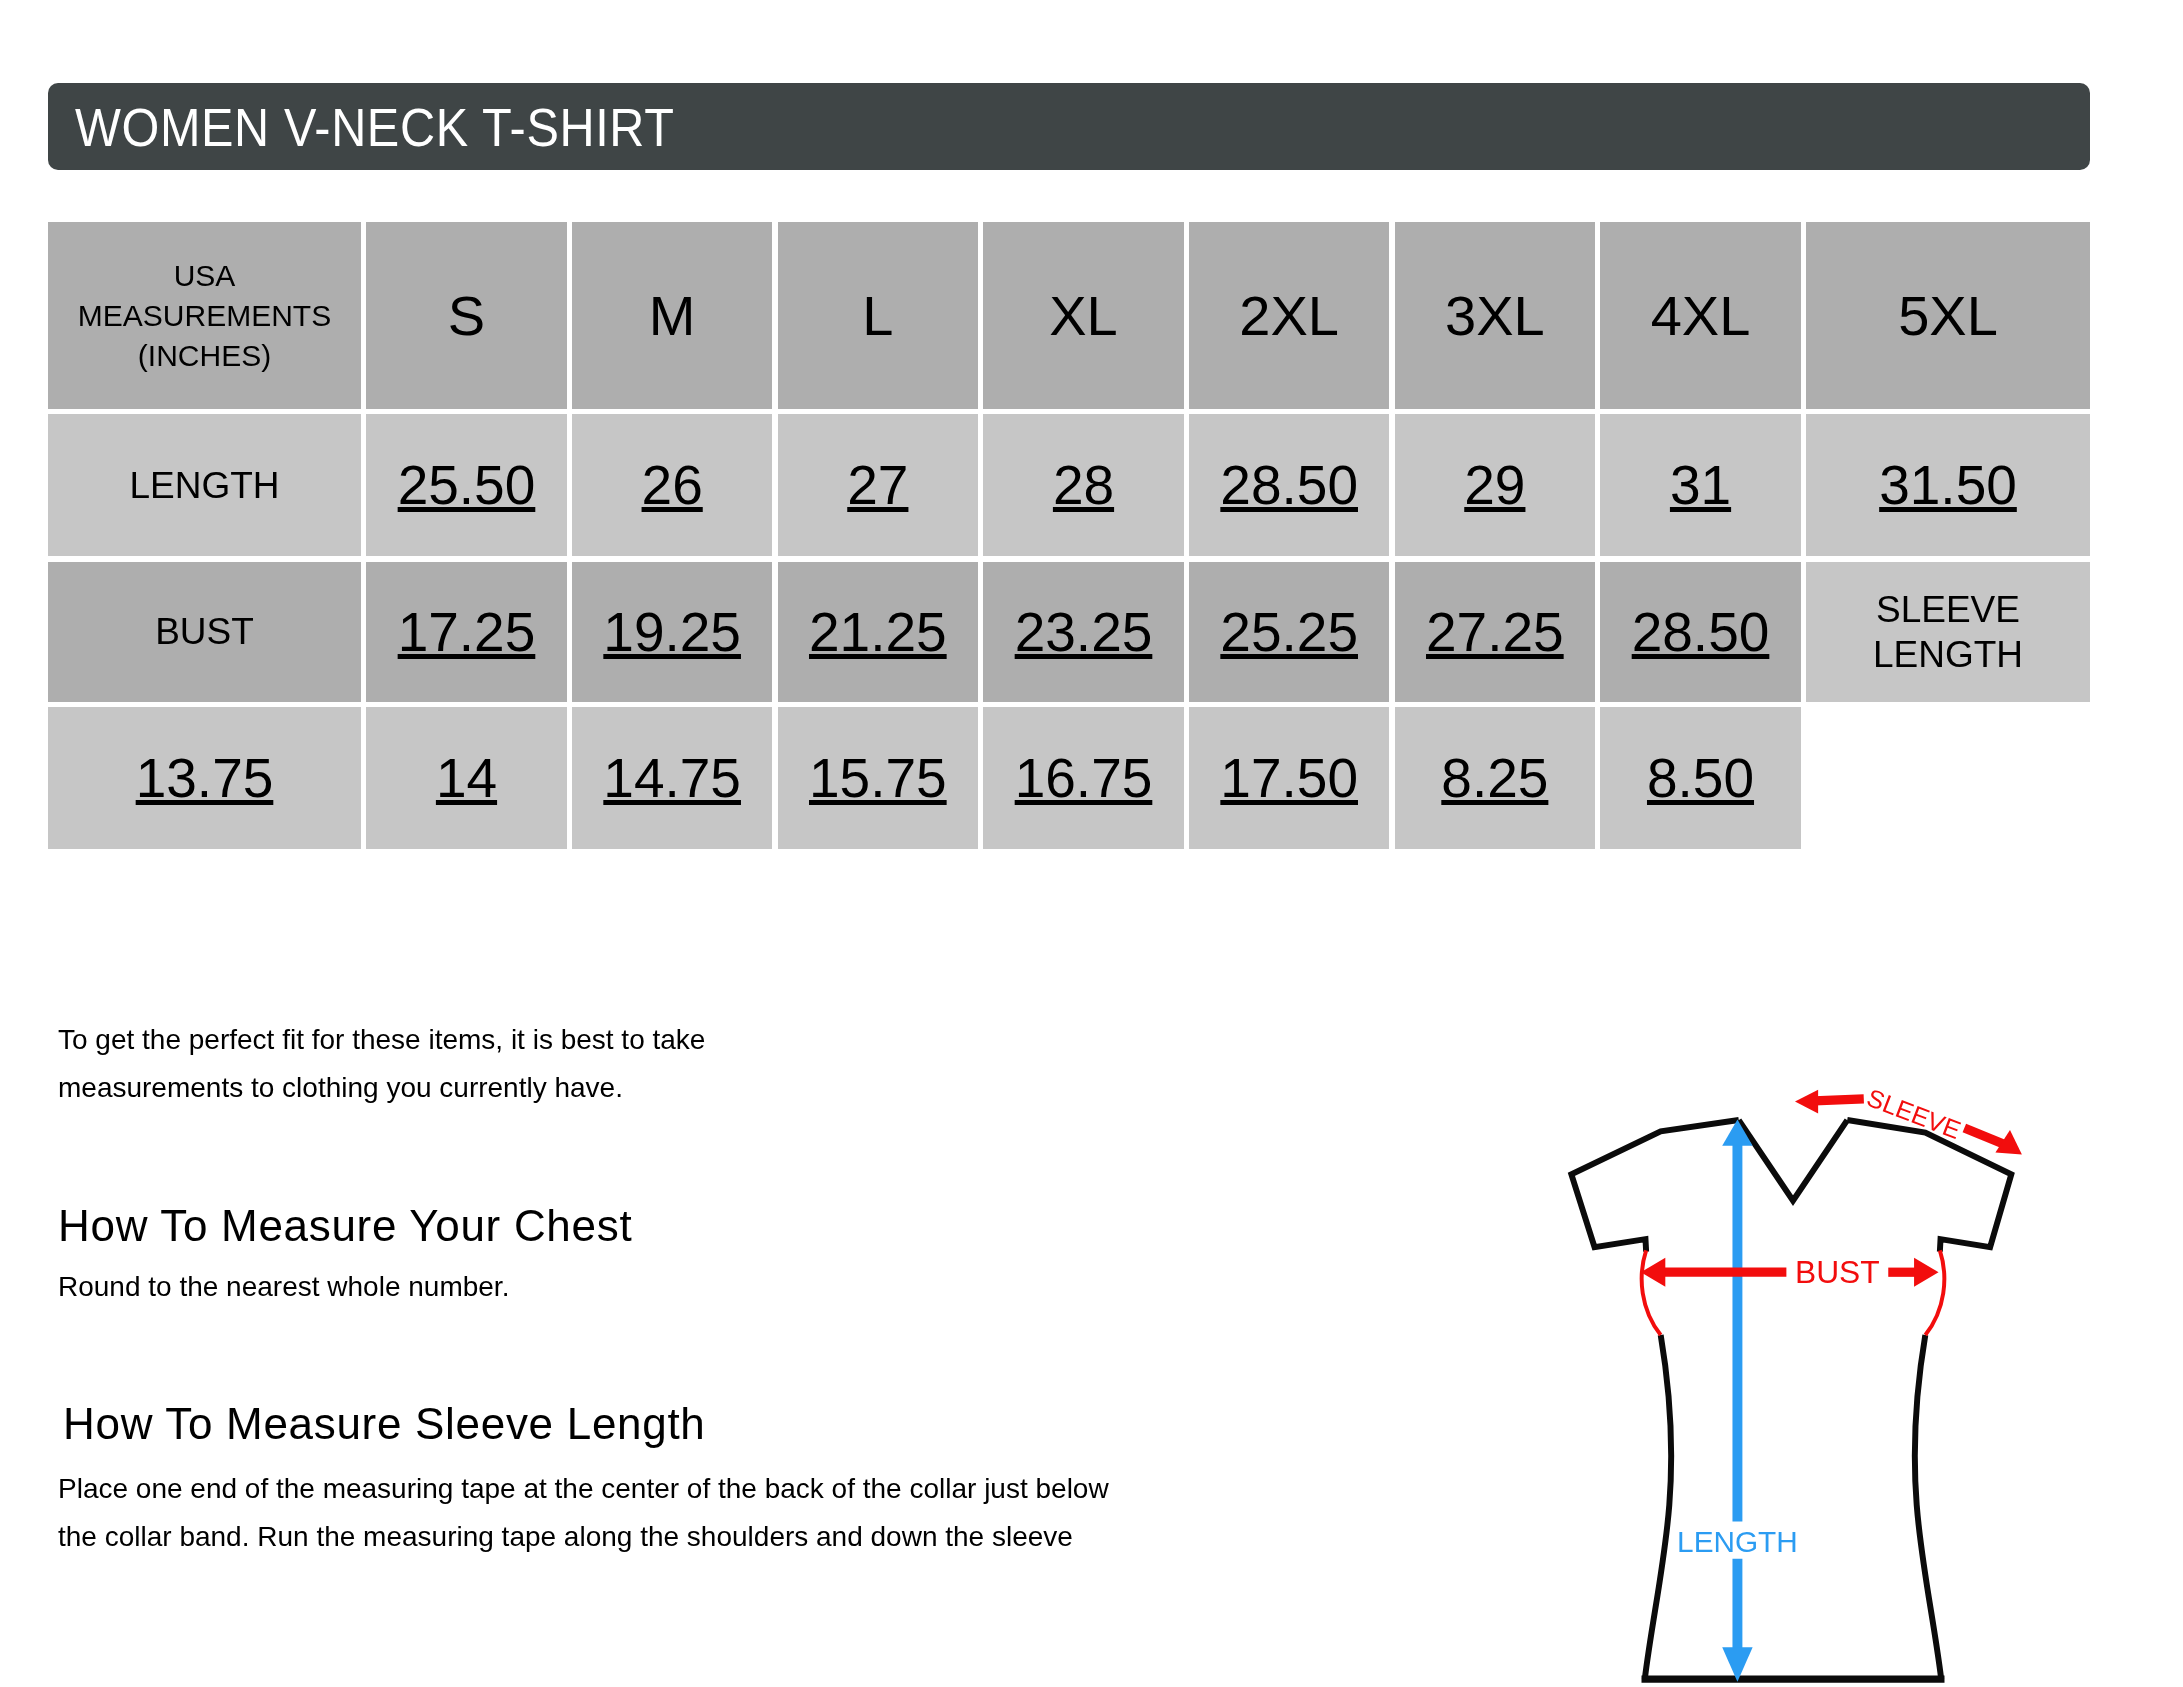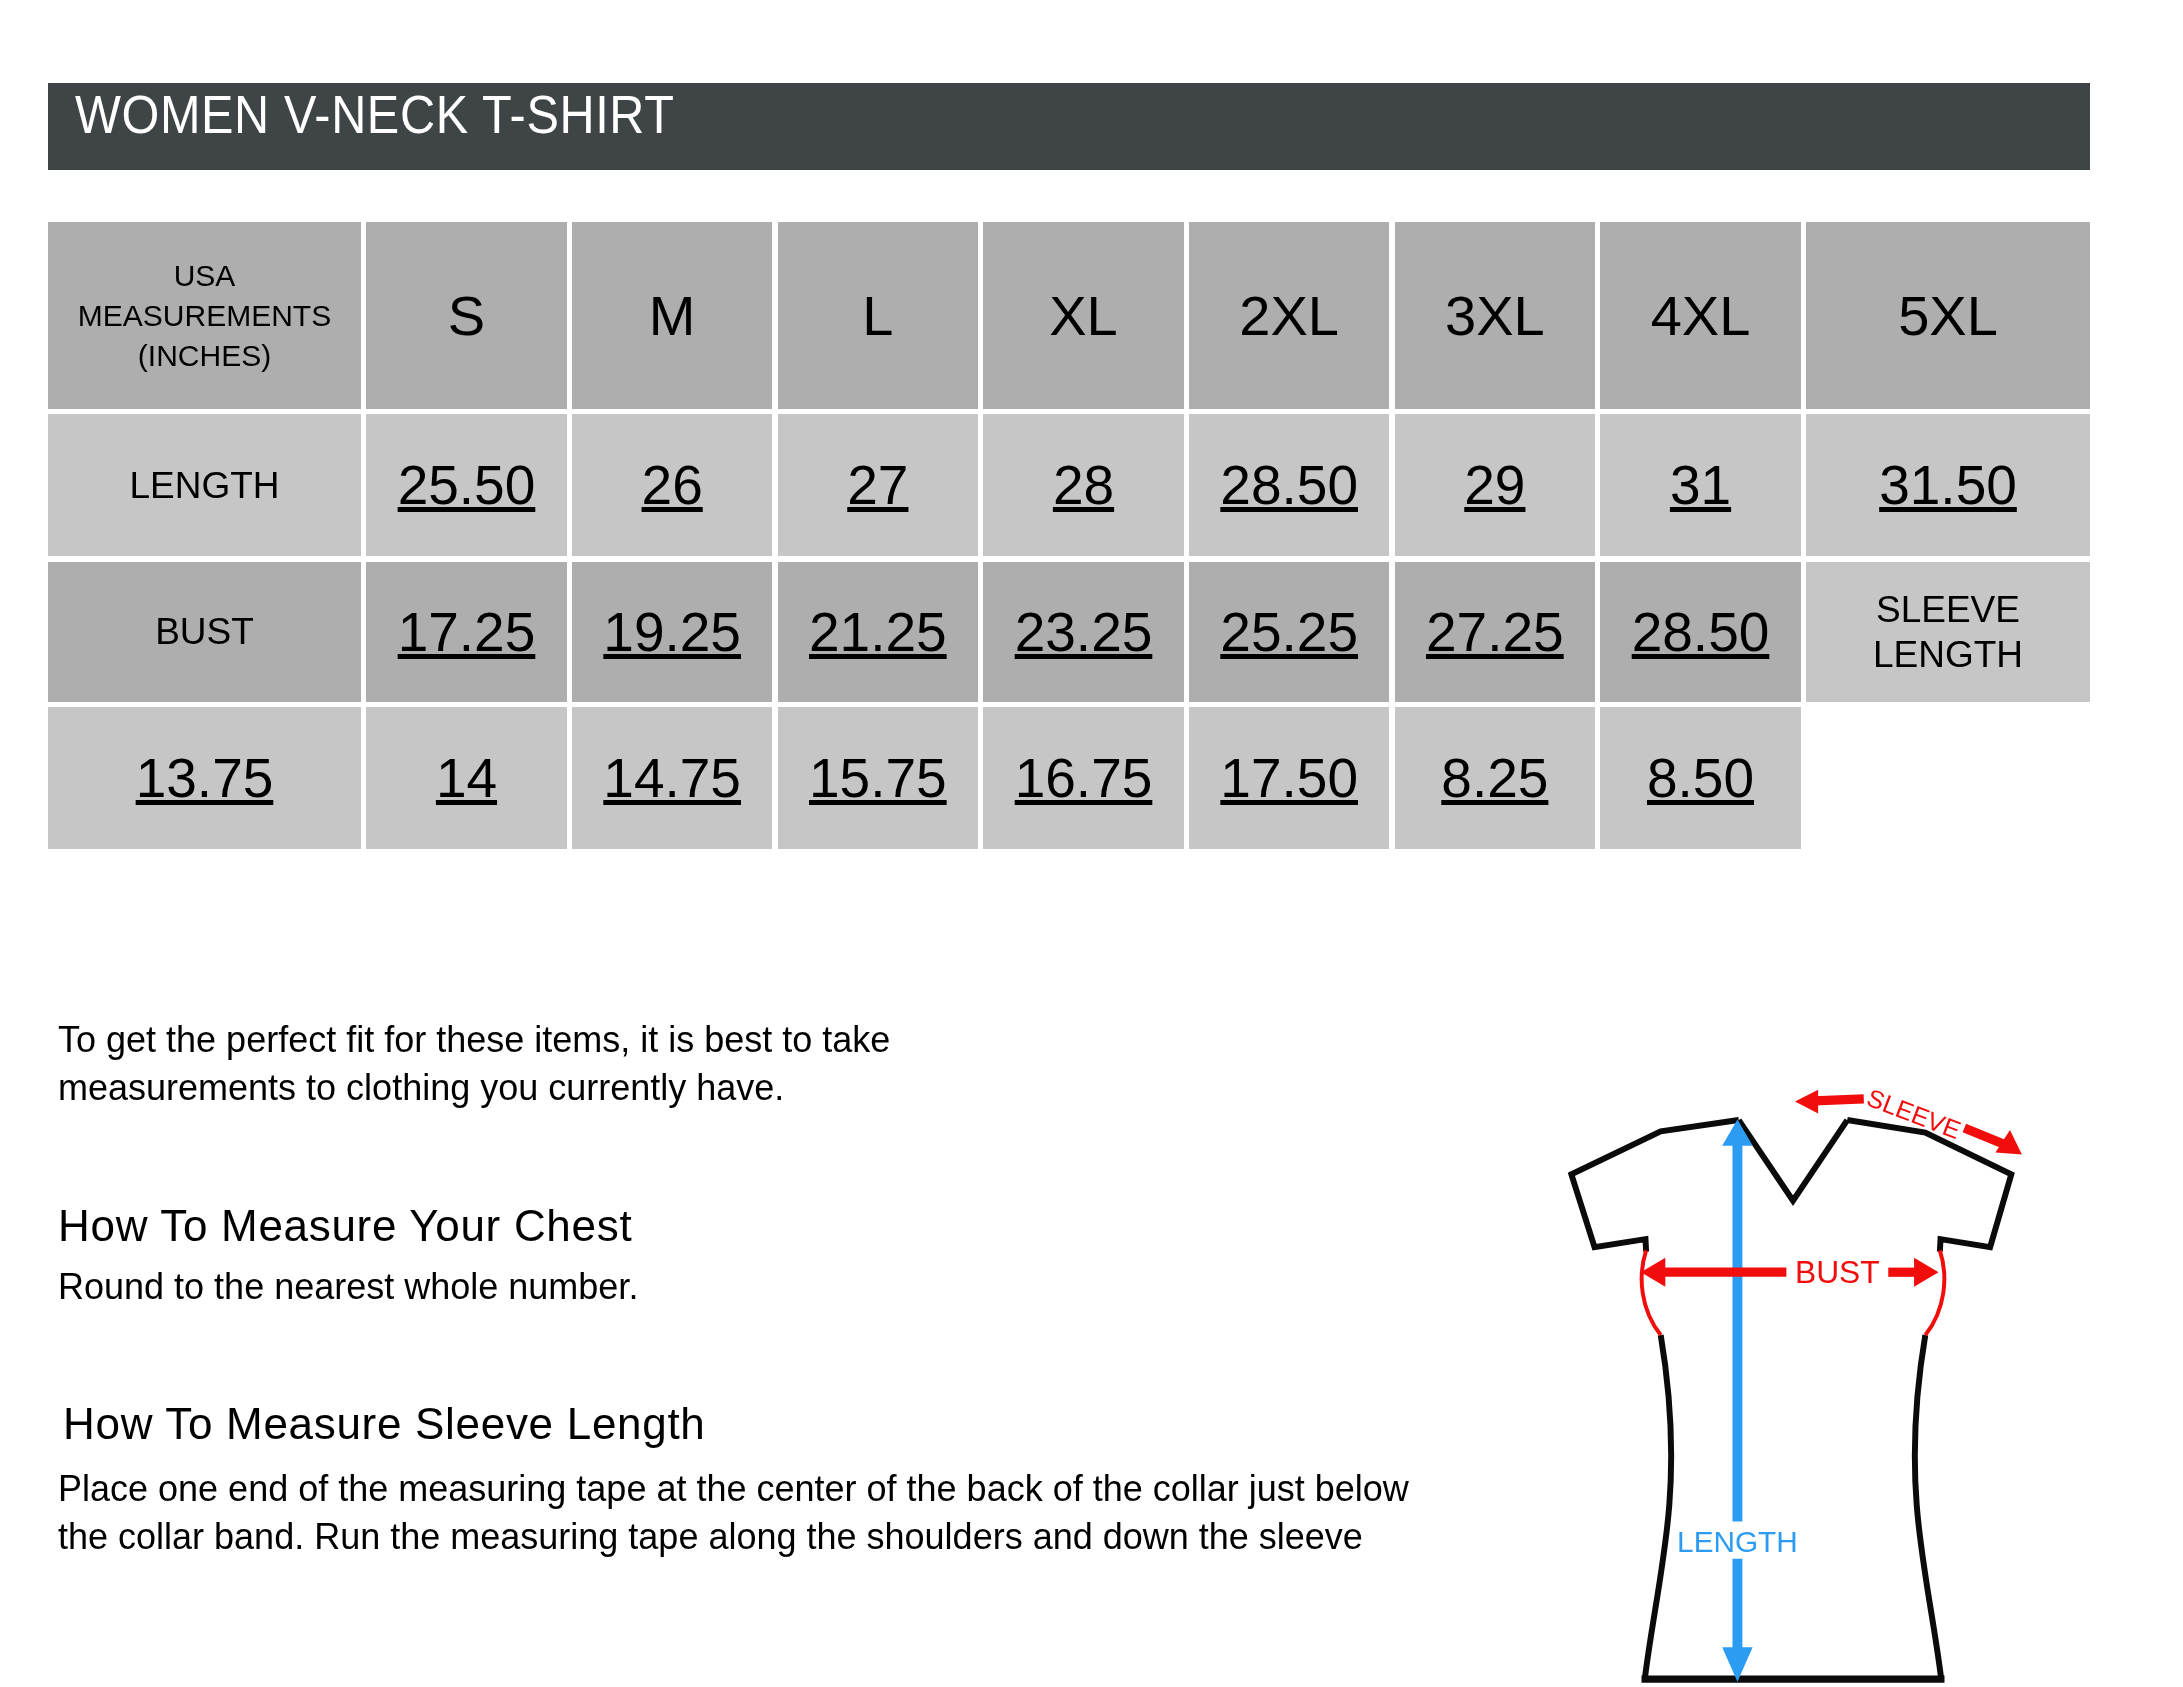--- a/index.html
+++ b/index.html
@@ -11,21 +11,21 @@
     font-family: "Liberation Sans", sans-serif;
     color: #000;
   }
 
   
   .titlebar {
     position: absolute;
     left: 48px; top: 83px;
     width: 2042px; height: 87px;
     background: var(--title-bar, #3F4546);
-    display: flex; 
+    display: flex; align-items: center; border-radius: 10px;
   }
   .titlebar .title {
     color: var(--title-text, #ffffff);
     font-size: 54px;
     letter-spacing: 0.7px;
     padding-left: 30px;
     transform: scaleX(0.9);
     transform-origin: left center;
     white-space: nowrap;
   }
@@ -49,21 +49,21 @@
   .cell.corner{ font-size: 30px; line-height: 40px; }
   .cell.corner .inner { width: 278px; }
   .cell.light { background: var(--cell-light, #C6C6C6); }
   .cell.dark  { background: var(--cell-dark, #AEAEAE); }
   .cell.label { font-size: 37px; line-height: 45px; }
   .cell.label .inner { width: 284px; }
   .cell.num   { font-size: 55px; text-decoration: underline; }
 
   
   .textblock { position: absolute; left: 58px; }
-  .para { font-size: 36px; line-height: 48px; white-space: nowrap; }
+  .para { font-size: 28px; line-height: 48px; white-space: nowrap; }
   .intro  { top: 1016px; }
   .h-measure {
     position: absolute; left: 58px;
     font-size: 44px; font-weight: normal;
     letter-spacing: 0.7px; white-space: nowrap; line-height: 46px;
   }
   #heading-chest  { top: 1203px; }
   #para-chest     { top: 1263px; }
   #heading-sleeve { top: 1401px; left: 63px; }
   #para-sleeve    { top: 1465px; }

